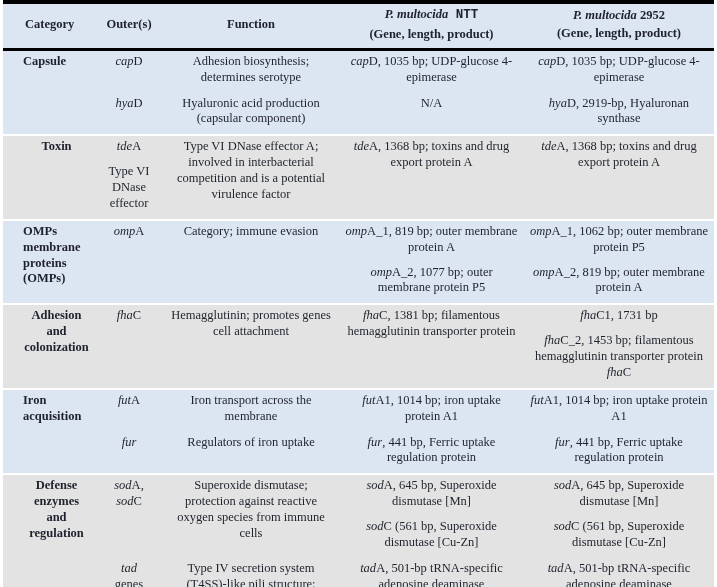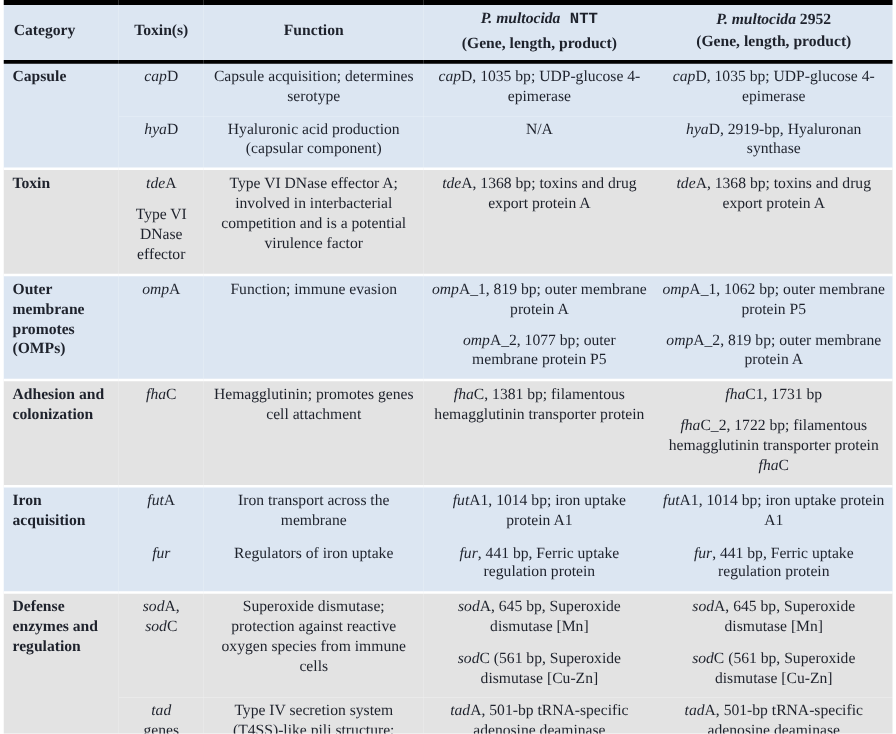--- a/index.html
+++ b/index.html
@@ -22,26 +22,26 @@
   th,td{
     padding:3px 5px 7px 5px;vertical-align:top;text-align:center;
     font-size:12.5px;line-height:1.27;
   }
   thead th{
     background:var(--band-blue,#dce6f2);
     font-weight:bold;vertical-align:middle;
     border-bottom:3px solid var(--rule,#000);
     height:38px;padding-top:2px;padding-bottom:2px;
   }
-  thead th.left{text-align:left;padding-left:8px;}
+  thead th.left{text-align:left;padding-left:22px;}
   .hline{margin:1px 0 3px 0;}
   tr.blue td{background:var(--band-blue,#dce6f2);}
-  tr.gray td{background:var(--band-gray,#e3e3e3);}
+  tr.gray td{background:var(--band-gray,#e3e3e3);text-align:center;}
   tr.band-start td{border-top:2px solid #fff;}
-  td.cat{font-weight:bold;text-align:left;padding-left:7px;}
+  td.cat{font-weight:bold;text-align:left;padding-left:20px;}
   .para{margin:0 0 9px 0;}
   .para:last-child{margin-bottom:0;}
   i{font-style:italic;margin-top:12px;}
 </style>
 </head>
 <body>
 
 <div class="page" style="--band-blue: #dce6f2; --band-gray: #e3e3e3; --rule: #000000; --text: #1e222c; --page-bg: #ffffff;">
   <table class="gene-table">
     <colgroup>
@@ -50,21 +50,21 @@
         <col class="c-func">
         <col class="c-ntt">
         <col class="c-2952">
     </colgroup>
     <thead>
       <tr>
           <th class="left">
             <div class="hline"><span style="font-weight: bold;">Category</span></div>
           </th>
           <th>
-            <div class="hline"><span style="font-weight: bold;">Toxin(s)</span></div>
+            <div class="hline"><span style="font-weight: bold;">Outer(s)</span></div>
           </th>
           <th>
             <div class="hline"><span style="font-weight: bold;">Function</span></div>
           </th>
           <th>
             <div class="hline"><i style="font-weight: bold;">P. multocida</i><span style="font-weight: bold; font-family: Liberation Mono, monospace;"> NTT</span></div>
             <div class="hline"><span style="font-weight: bold;">(Gene, length, product)</span></div>
           </th>
           <th>
             <div class="hline"><i style="font-weight: bold;">P. multocida</i><span style="font-weight: bold;"> 2952</span></div>
@@ -72,21 +72,21 @@
           </th>
         </tr>
     </thead>
     <tbody>
         <tr class="blue band-start">
           <td rowspan="2" class="cat">Capsule</td>
           <td>
             <div class="para"><i>cap</i><span>D</span></div>
           </td>
           <td>
-            <div class="para"><span>Capsule acquisition; determines serotype</span></div>
+            <div class="para"><span>Adhesion biosynthesis; determines serotype</span></div>
           </td>
           <td>
             <div class="para"><i>cap</i><span>D, 1035 bp; UDP-glucose 4-epimerase</span></div>
           </td>
           <td>
             <div class="para"><i>cap</i><span>D, 1035 bp; UDP-glucose 4-epimerase</span></div>
           </td>
         </tr>
         <tr class="blue">
           <td>
@@ -112,26 +112,26 @@
             <div class="para"><span>Type VI DNase effector A; involved in interbacterial competition and is a potential virulence factor</span></div>
           </td>
           <td>
             <div class="para"><i>tde</i><span>A, 1368 bp; toxins and drug export protein A</span></div>
           </td>
           <td>
             <div class="para"><i>tde</i><span>A, 1368 bp; toxins and drug export protein A</span></div>
           </td>
         </tr>
         <tr class="blue band-start">
-          <td rowspan="1" class="cat">Outer membrane promotes (OMPs)</td>
+          <td rowspan="1" class="cat">OMPs membrane proteins (OMPs)</td>
           <td>
             <div class="para"><i>omp</i><span>A</span></div>
           </td>
           <td>
-            <div class="para"><span>Function; immune evasion</span></div>
+            <div class="para"><span>Category; immune evasion</span></div>
           </td>
           <td>
             <div class="para"><i>omp</i><span>A_1, 819 bp; outer membrane protein A</span></div>
             <div class="para"><i>omp</i><span>A_2, 1077 bp; outer membrane protein P5</span></div>
           </td>
           <td>
             <div class="para"><i>omp</i><span>A_1, 1062 bp; outer membrane protein P5</span></div>
             <div class="para"><i>omp</i><span>A_2, 819 bp; outer membrane protein A</span></div>
           </td>
         </tr>
@@ -141,21 +141,21 @@
             <div class="para"><i>fha</i><span>C</span></div>
           </td>
           <td>
             <div class="para"><span>Hemagglutinin; promotes genes cell attachment</span></div>
           </td>
           <td>
             <div class="para"><i>fha</i><span>C, 1381 bp; filamentous hemagglutinin transporter protein</span></div>
           </td>
           <td>
             <div class="para"><i>fha</i><span>C1, 1731 bp</span></div>
-            <div class="para"><i>fha</i><span>C_2, 1722 bp; filamentous hemagglutinin transporter protein </span><i>fha</i><span>C</span></div>
+            <div class="para"><i>fha</i><span>C_2, 1453 bp; filamentous hemagglutinin transporter protein </span><i>fha</i><span>C</span></div>
           </td>
         </tr>
         <tr class="blue band-start">
           <td rowspan="2" class="cat">Iron acquisition</td>
           <td>
             <div class="para"><i>fut</i><span>A</span></div>
           </td>
           <td>
             <div class="para"><span>Iron transport across the membrane</span></div>
           </td>

